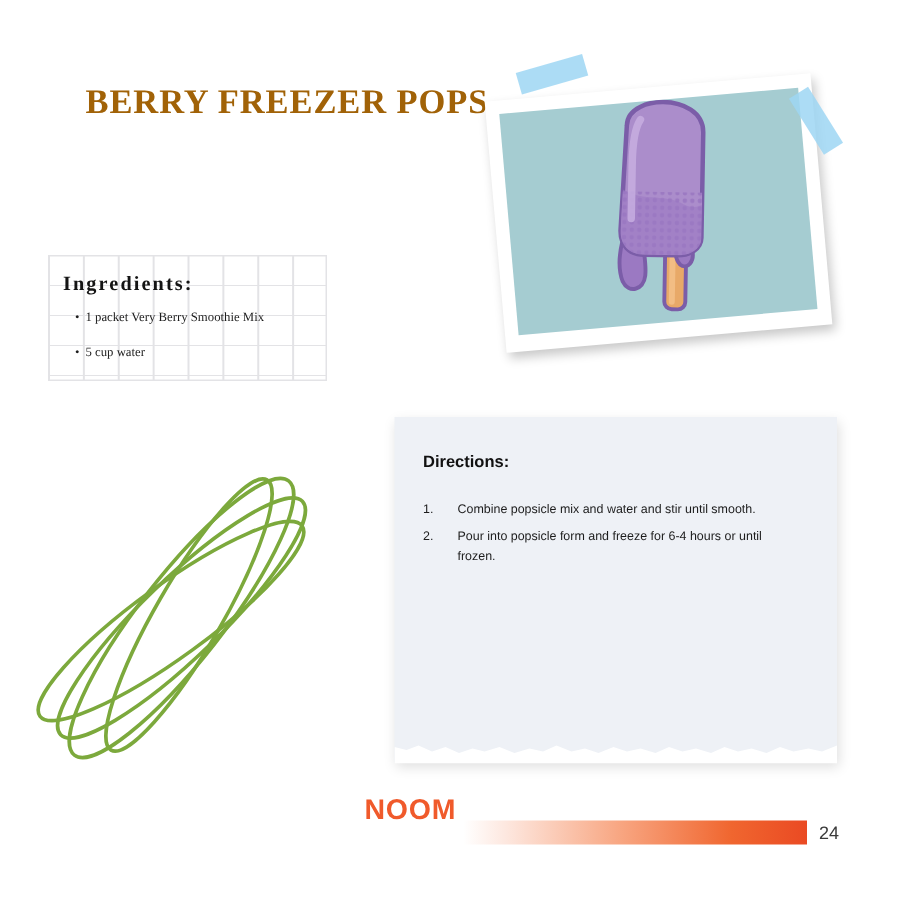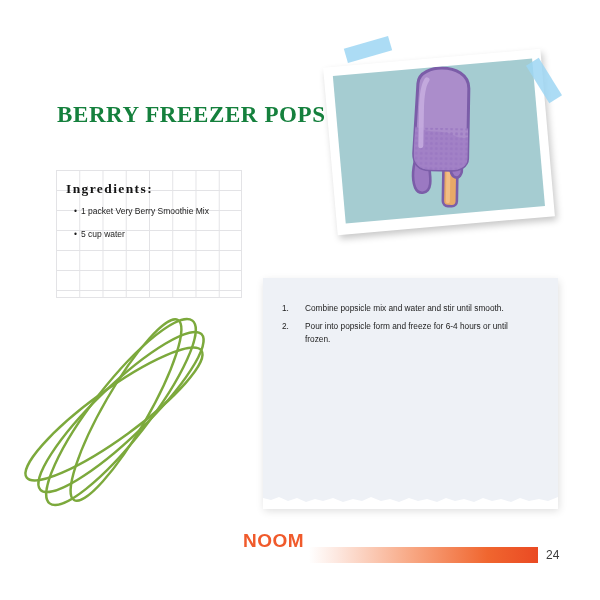--- a/index.html
+++ b/index.html
@@ -22,32 +22,31 @@
 
   
   .recipe-title {
     position: absolute;
     left: 57px;
     top: 55px;
     font-family: "Liberation Serif", "DejaVu Serif", serif;
     font-weight: bold;
     font-size: 23px;
     letter-spacing: 0.6px;
-    color: #15803d;
+    color: #a16207;
     white-space: nowrap;
-    margin-top: 47px;
   }
 
   
   .ingredients-card {
     position: absolute;
-    left: 56px;
+    left: 32px;
     top: 170px;
     width: 186px;
-    height: 128px;
+    height: 84px;
   }
   .grid-lines {
     position: absolute;
     inset: 0;
     background-image:
       linear-gradient(to right, #e3e3e6 1px, transparent 1px),
       linear-gradient(to bottom, #e3e3e6 1px, transparent 1px);
     background-size: 23.25px 20px;
     background-position: 0 0;
   }
@@ -68,20 +67,21 @@
     font-weight: bold;
     font-size: 13.5px;
     letter-spacing: 1.4px;
     color: #141414;
     margin: 3px 0 10px 2px;
   }
   .ingredient-list {
     list-style: none;
     margin: 0;
     padding: 0;
+    font-family: Liberation Serif, serif;
   }
   .ingredient-item {
     font-size: 8.5px;
     color: #1c1c1c;
     line-height: 1;
     margin: 0 0 14px 10px;
     white-space: nowrap;
   }
   .ingredient-item::before {
     content: "\2022";
@@ -282,20 +282,21 @@
         </svg>
       </div>
     </div>
   </div>
 
   <div class="tape tape-left"></div>
   <div class="tape tape-right"></div>
 
   <div class="directions-card">
     <div class="directions-inner">
+      <div class="directions-heading">Directions:</div>
       <ol class="directions-list">
         <li class="direction-step">
           <span class="step-num">1.</span>
           <span class="step-text">Combine popsicle mix and water and stir until smooth.</span>
         </li>
         <li class="direction-step">
           <span class="step-num">2.</span>
           <span class="step-text">Pour into popsicle form and freeze for 6-4 hours or until frozen.</span>
         </li>
       </ol>

